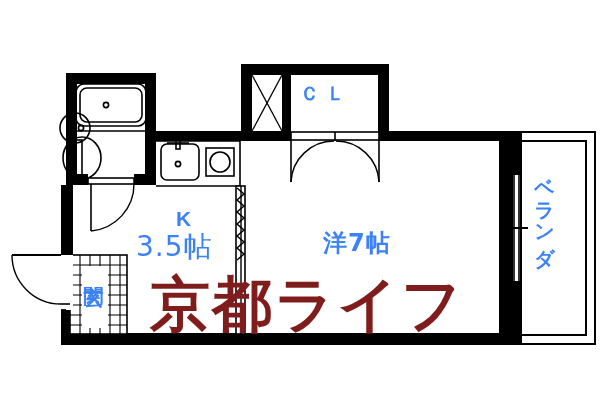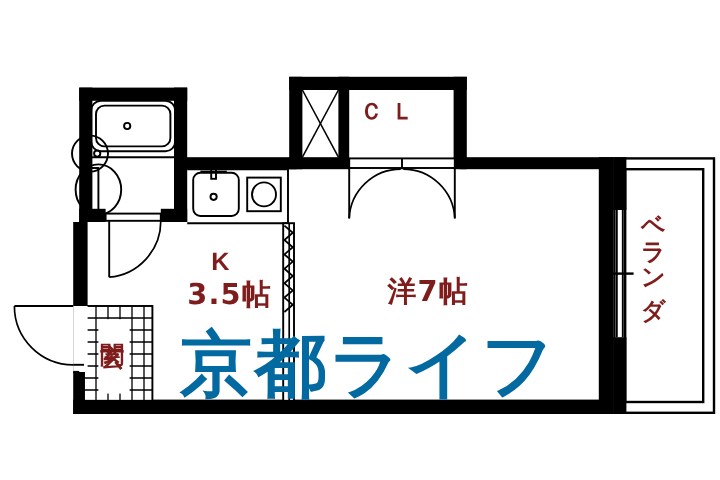--- a/index.html
+++ b/index.html
@@ -25,33 +25,33 @@
     width: 600px;
     height: 400px;
     display: block;
   }
   .wm {
     position: absolute;
     left: 150px;
     top: 268px;
     width: 300px;
     height: 72px;
-    color: #0369a1;
+    color: #7f1d1d;
     font-size: 60px;
     font-weight: bold;
     letter-spacing: 2px;
     line-height: 72px;
     white-space: nowrap;
     font-family: "DejaVu Sans", sans-serif;
     pointer-events: none;
     user-select: none;
   }
   .lbl {
     position: absolute;
-    color: #7f1d1d;
+    color: #3b82f6;
     font-family: "DejaVu Sans", sans-serif;
     white-space: nowrap;
     line-height: 1;
   }
   #label-cl {
     left: 300px;
     top: 84px;
     font-size: 19px;
     font-weight: bold;
     letter-spacing: 7px;
@@ -60,24 +60,23 @@
   #label-k {
     left: 176px;
     top: 208px;
     font-size: 21px;
     font-weight: bold;
     font-family: "Liberation Sans", sans-serif;
   }
   #label-k-size {
     left: 136px;
     top: 233px;
-    font-size: 24px;
-    font-weight: bold;
+    font-size: 28px;
+    font-weight: normal;
     letter-spacing: 1px;
-    margin-left: 20px;
   }
   #label-room {
     left: 323px;
     top: 219px;
     font-size: 24px;
     font-weight: bold;
     letter-spacing: 1px;
     margin-top: 12px;
   }
   #label-genkan {

